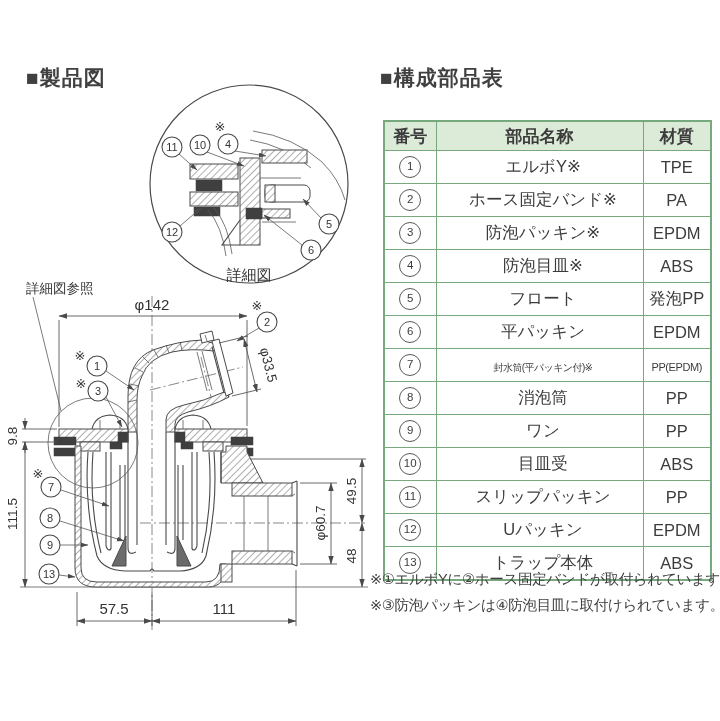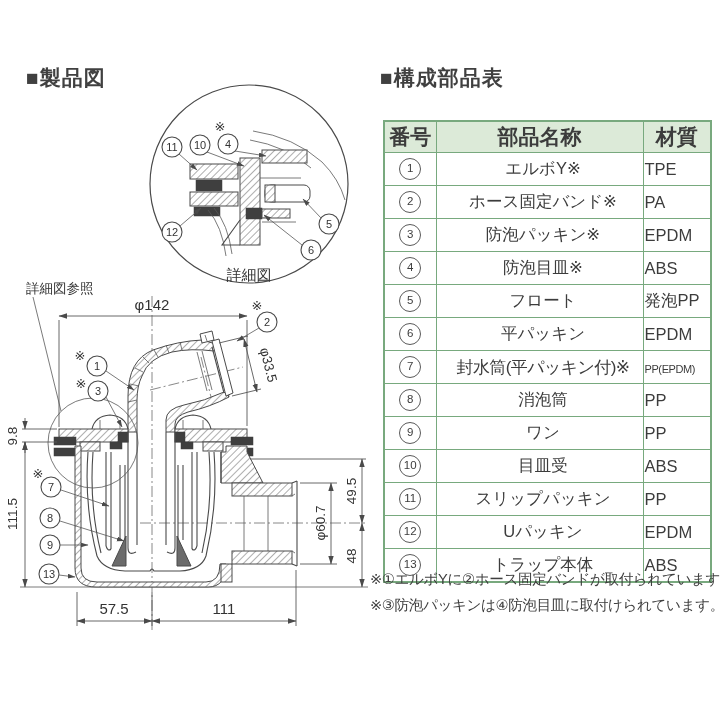--- a/index.html
+++ b/index.html
@@ -10,29 +10,29 @@
         font-family:"Liberation Sans","DejaVu Sans",sans-serif;color:var(--tx);}
   .sec-title{position:absolute;font-size:21px;font-weight:600;letter-spacing:1px;color:#404040;}
   #title-left{left:26px;top:64px;}
   #title-right{left:380px;top:64px;text-align:center;}
 
   
   table.parts{position:absolute;left:383px;top:120px;width:327px;border-collapse:collapse;
               table-layout:fixed;border:2px solid var(--tb);}
   table.parts col.c1{width:52px;} table.parts col.c2{width:207px;} table.parts col.c3{width:68px;}
   table.parts th{background:var(--hbg);border:1.5px solid var(--tb);height:26px;
-                 font-size:21px;font-weight:600;color:#3c3c3c;}
+                 font-size:17px;font-weight:600;color:#3c3c3c;}
   table.parts td{border:1.5px solid var(--tb);height:30px;font-size:16.5px;color:#3c3c3c;
                  white-space:nowrap;overflow:hidden;}
   td.c-num{text-align:center;}
   td.c-name{padding-left:8px;text-align:center;}
-  td.c-mat{text-align:left;font-size:15.5px;}
+  td.c-mat{text-align:center;font-size:15.5px;}
   .circ{display:inline-block;width:20px;height:20px;line-height:19px;border:1.3px solid #5a5a5a;
         border-radius:50%;font-size:11.5px;text-align:center;vertical-align:middle;color:#3c3c3c;}
-  .tight{font-size:17px;letter-spacing:-0.6px;}
+  .tight{font-size:10px;letter-spacing:-0.6px;}
   .tight-m{font-size:11px;letter-spacing:-0.4px;}
 
   
   .footnotes{position:absolute;left:370px;top:567px;width:348px;font-size:14.6px;
              line-height:25.5px;color:#3f3f3f;letter-spacing:-0.4px;white-space:nowrap;}
 
   
   svg.draw{position:absolute;left:0;top:55px;}
   .ln{fill:none;stroke:var(--ln);stroke-width:1.1;}
   .thin{fill:none;stroke:#585858;stroke-width:0.8;}

